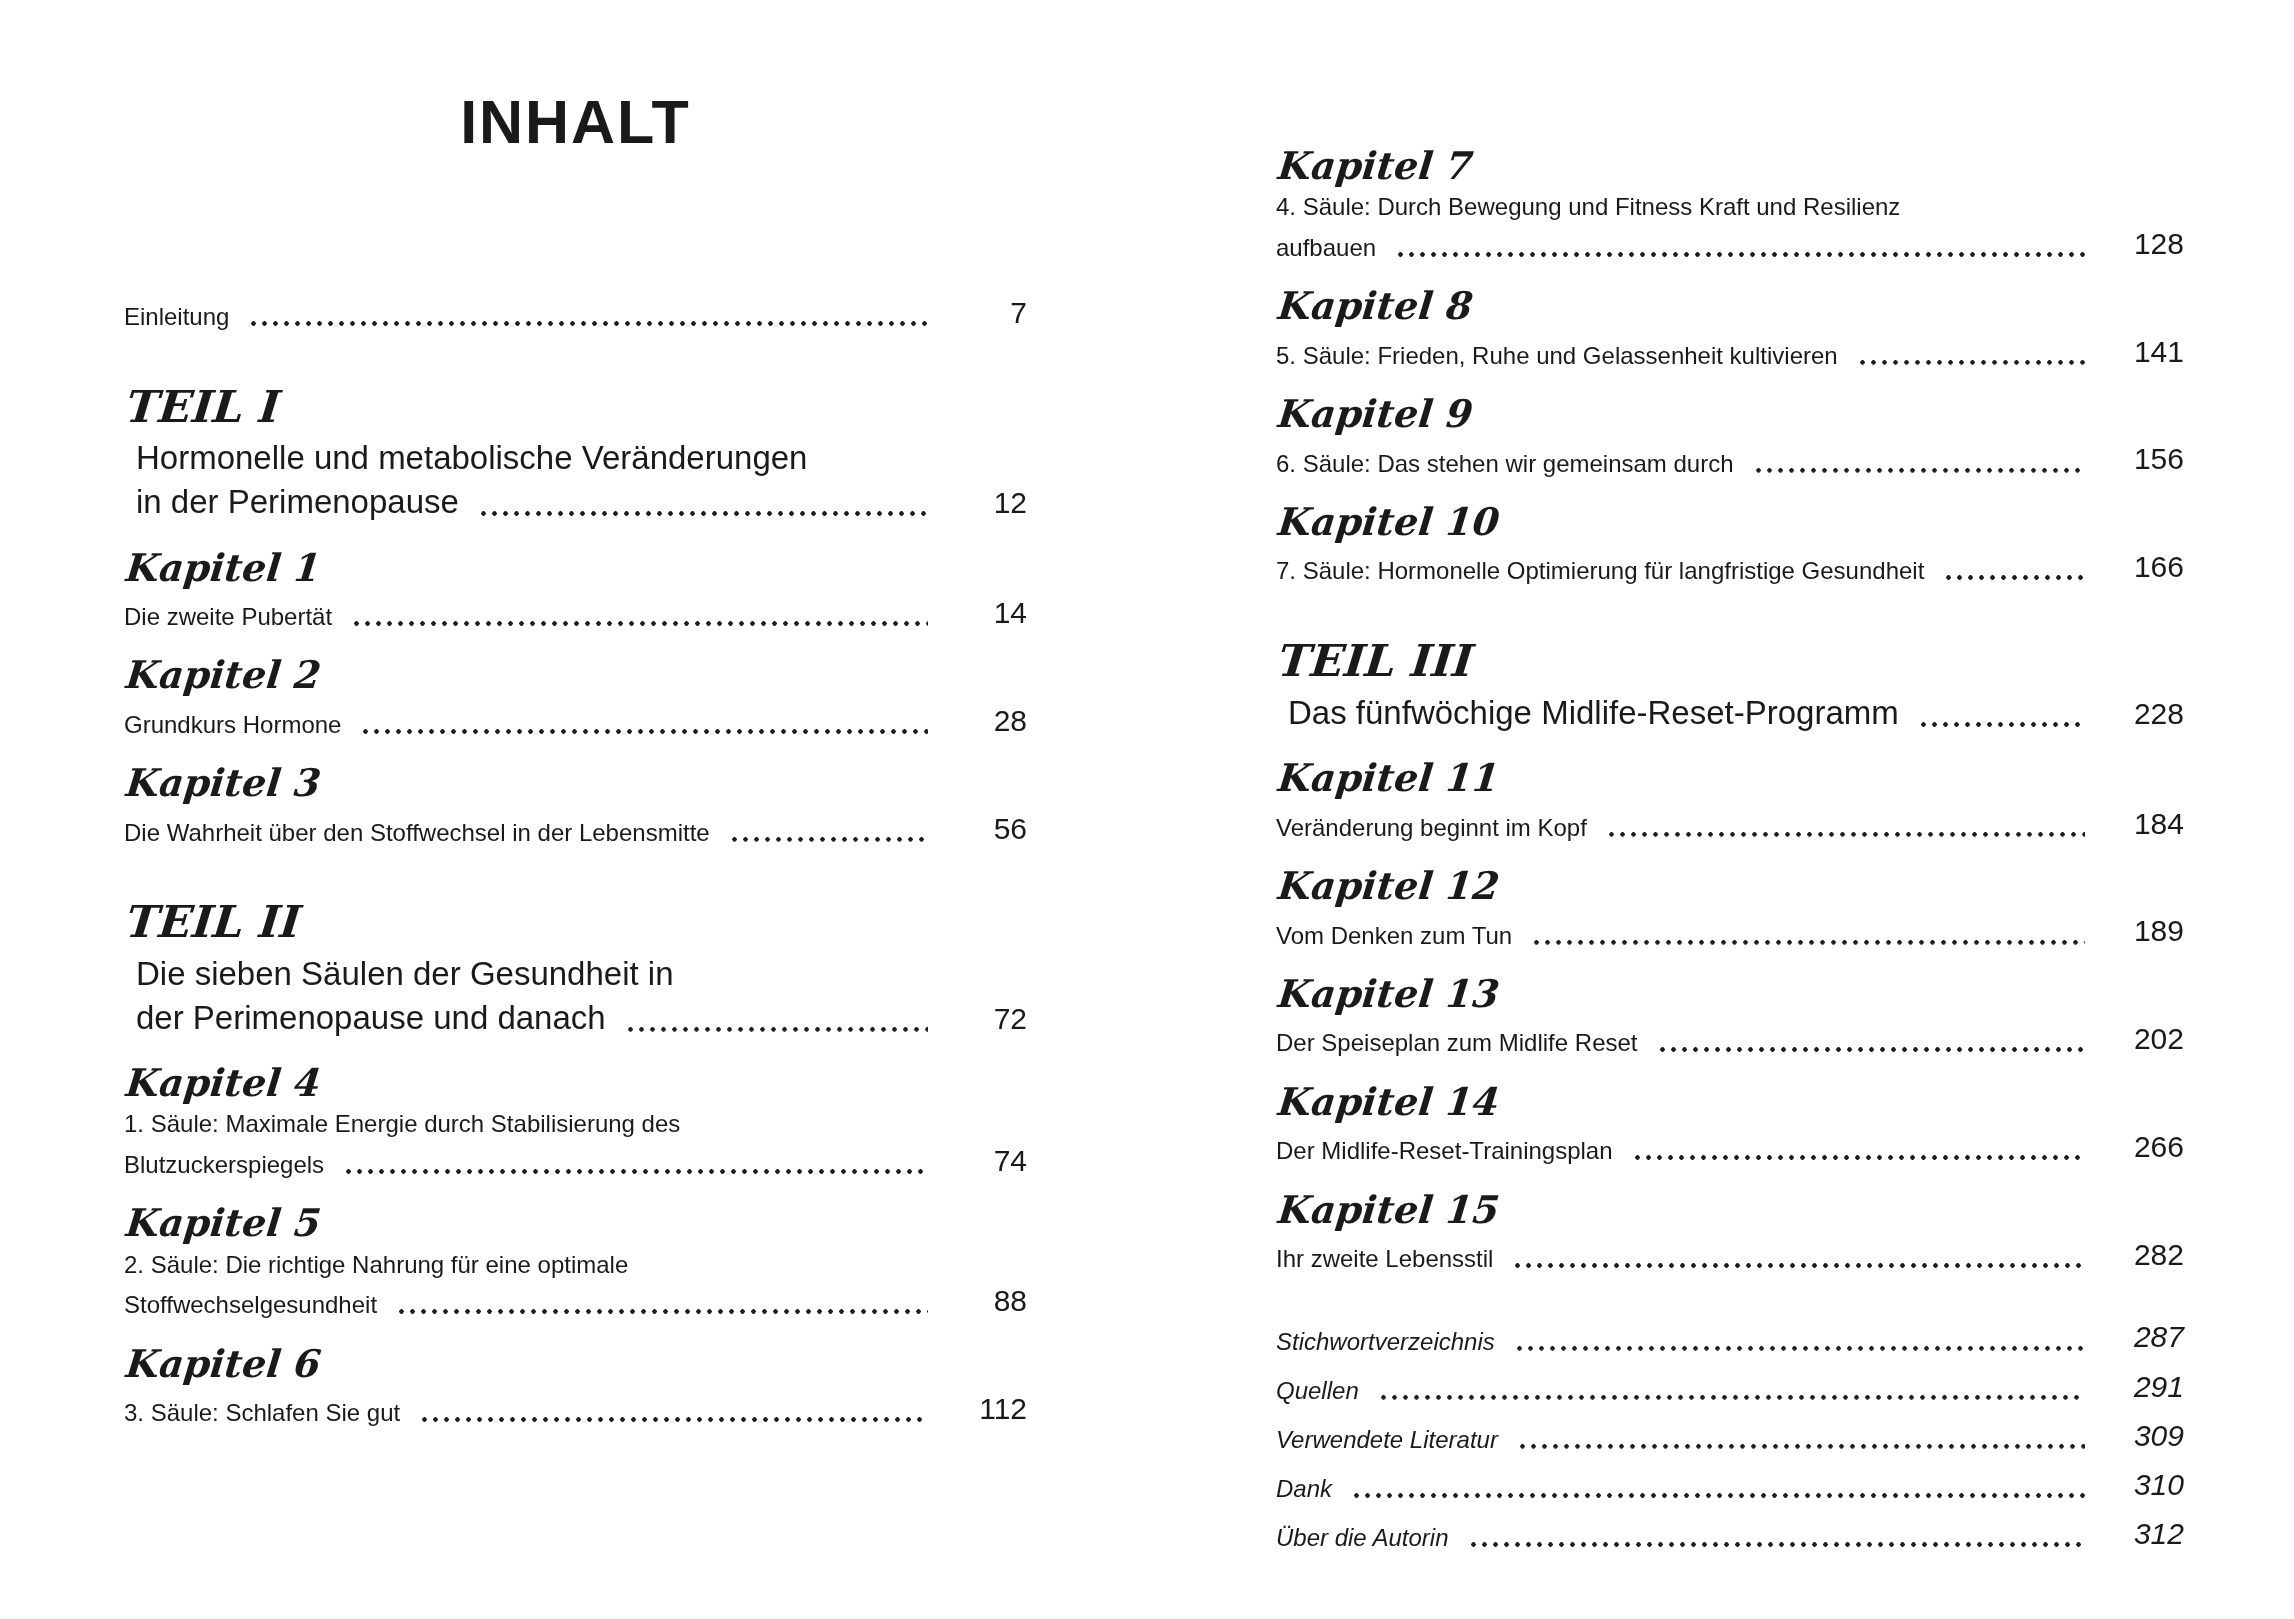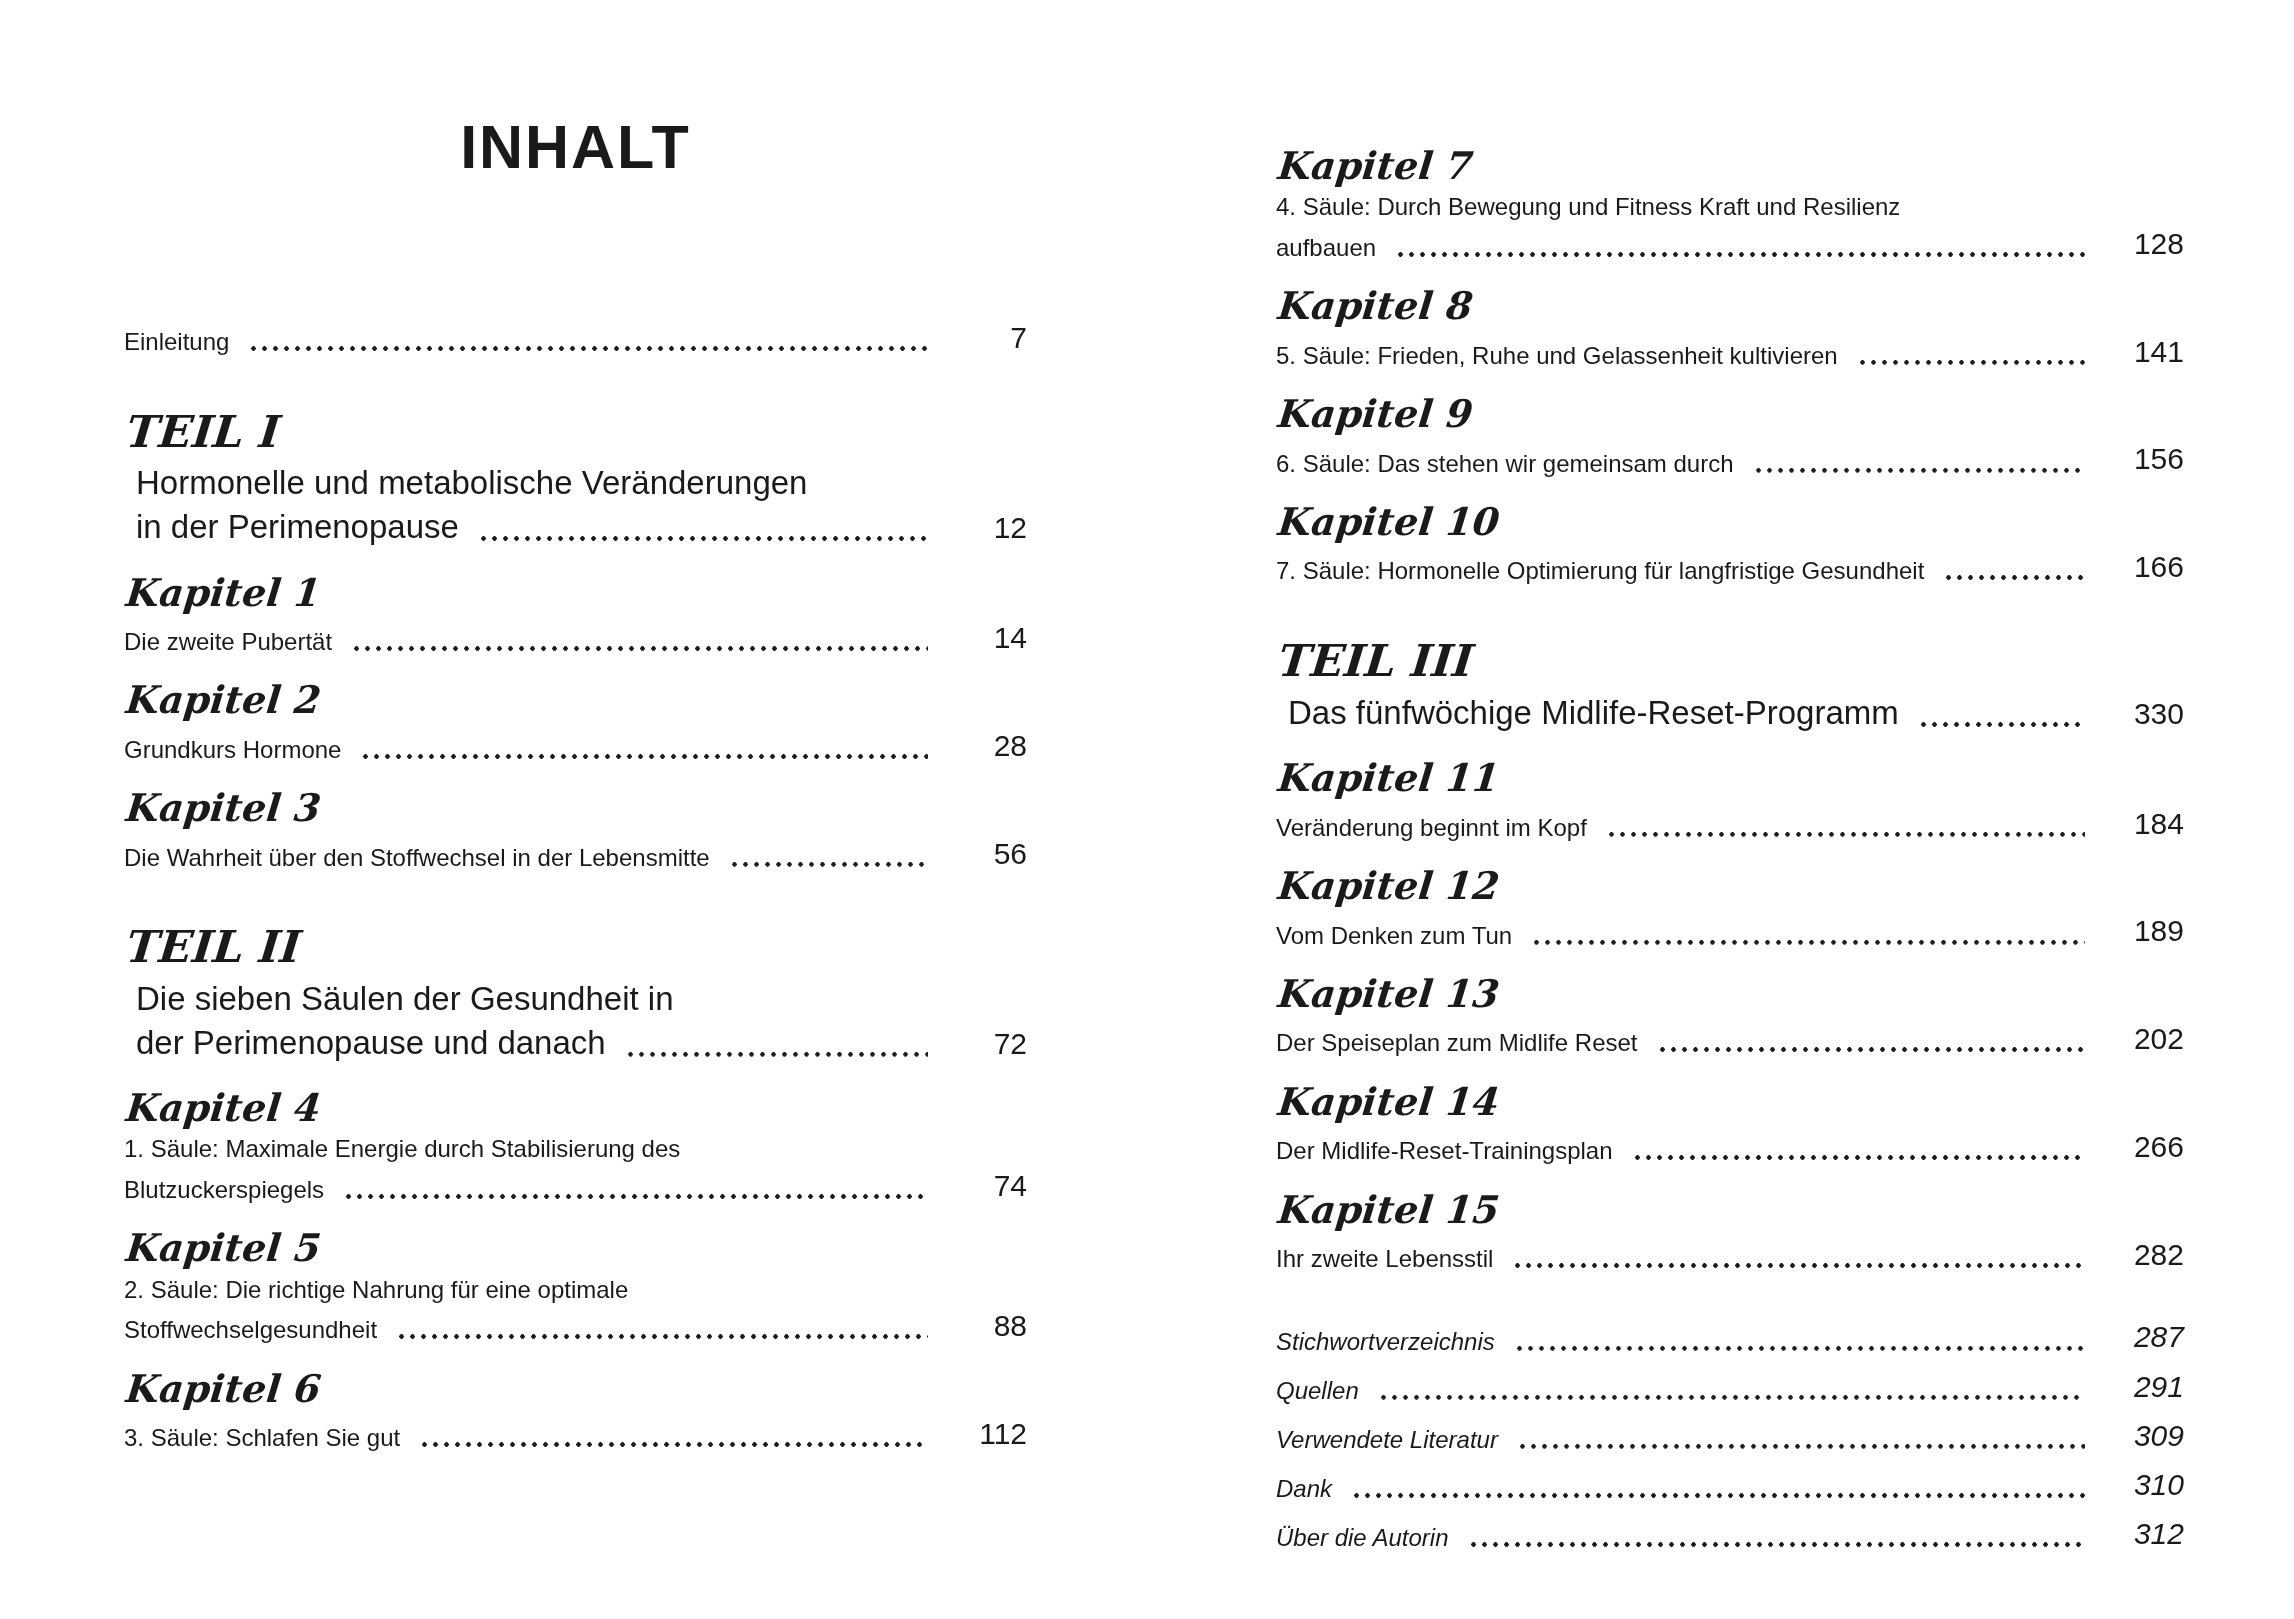--- a/index.html
+++ b/index.html
@@ -9,21 +9,21 @@
     background:#ffffff;
     color:#1a1a1a;
     font-family:"Liberation Sans", sans-serif;
     box-sizing:border-box;
     display:flex;
     padding:0 110px 0 124px;
   }
   .col{box-sizing:border-box;}
   .col-left{
     width:903px;
-    padding-top:117px;
+    padding-top:92px;
     flex:0 0 auto;
   }
   .col-right{
     width:908px;
     padding-top:145px;
     margin-left:249px;
     flex:0 0 auto;
   }
   .book-title{
     font-size:61px;
@@ -216,21 +216,21 @@
         <span class="leader"></span>
         <span class="pg">166</span>
       </div>
     </div>
 
     <div class="entry part">
       <div><span class="kicker">TEIL III</span></div>
       <div class="row">
         <span class="ptitle">Das fünfwöchige Midlife-Reset-Programm</span>
         <span class="leader"></span>
-        <span class="pg">330</span>
+        <span class="pg">228</span>
       </div>
     </div>
 
     <div class="entry chap">
       <div><span class="kicker">Kapitel 11</span></div>
       <div class="row">
         <span class="lbl">Veränderung beginnt im Kopf</span>
         <span class="leader"></span>
         <span class="pg">184</span>
       </div>

